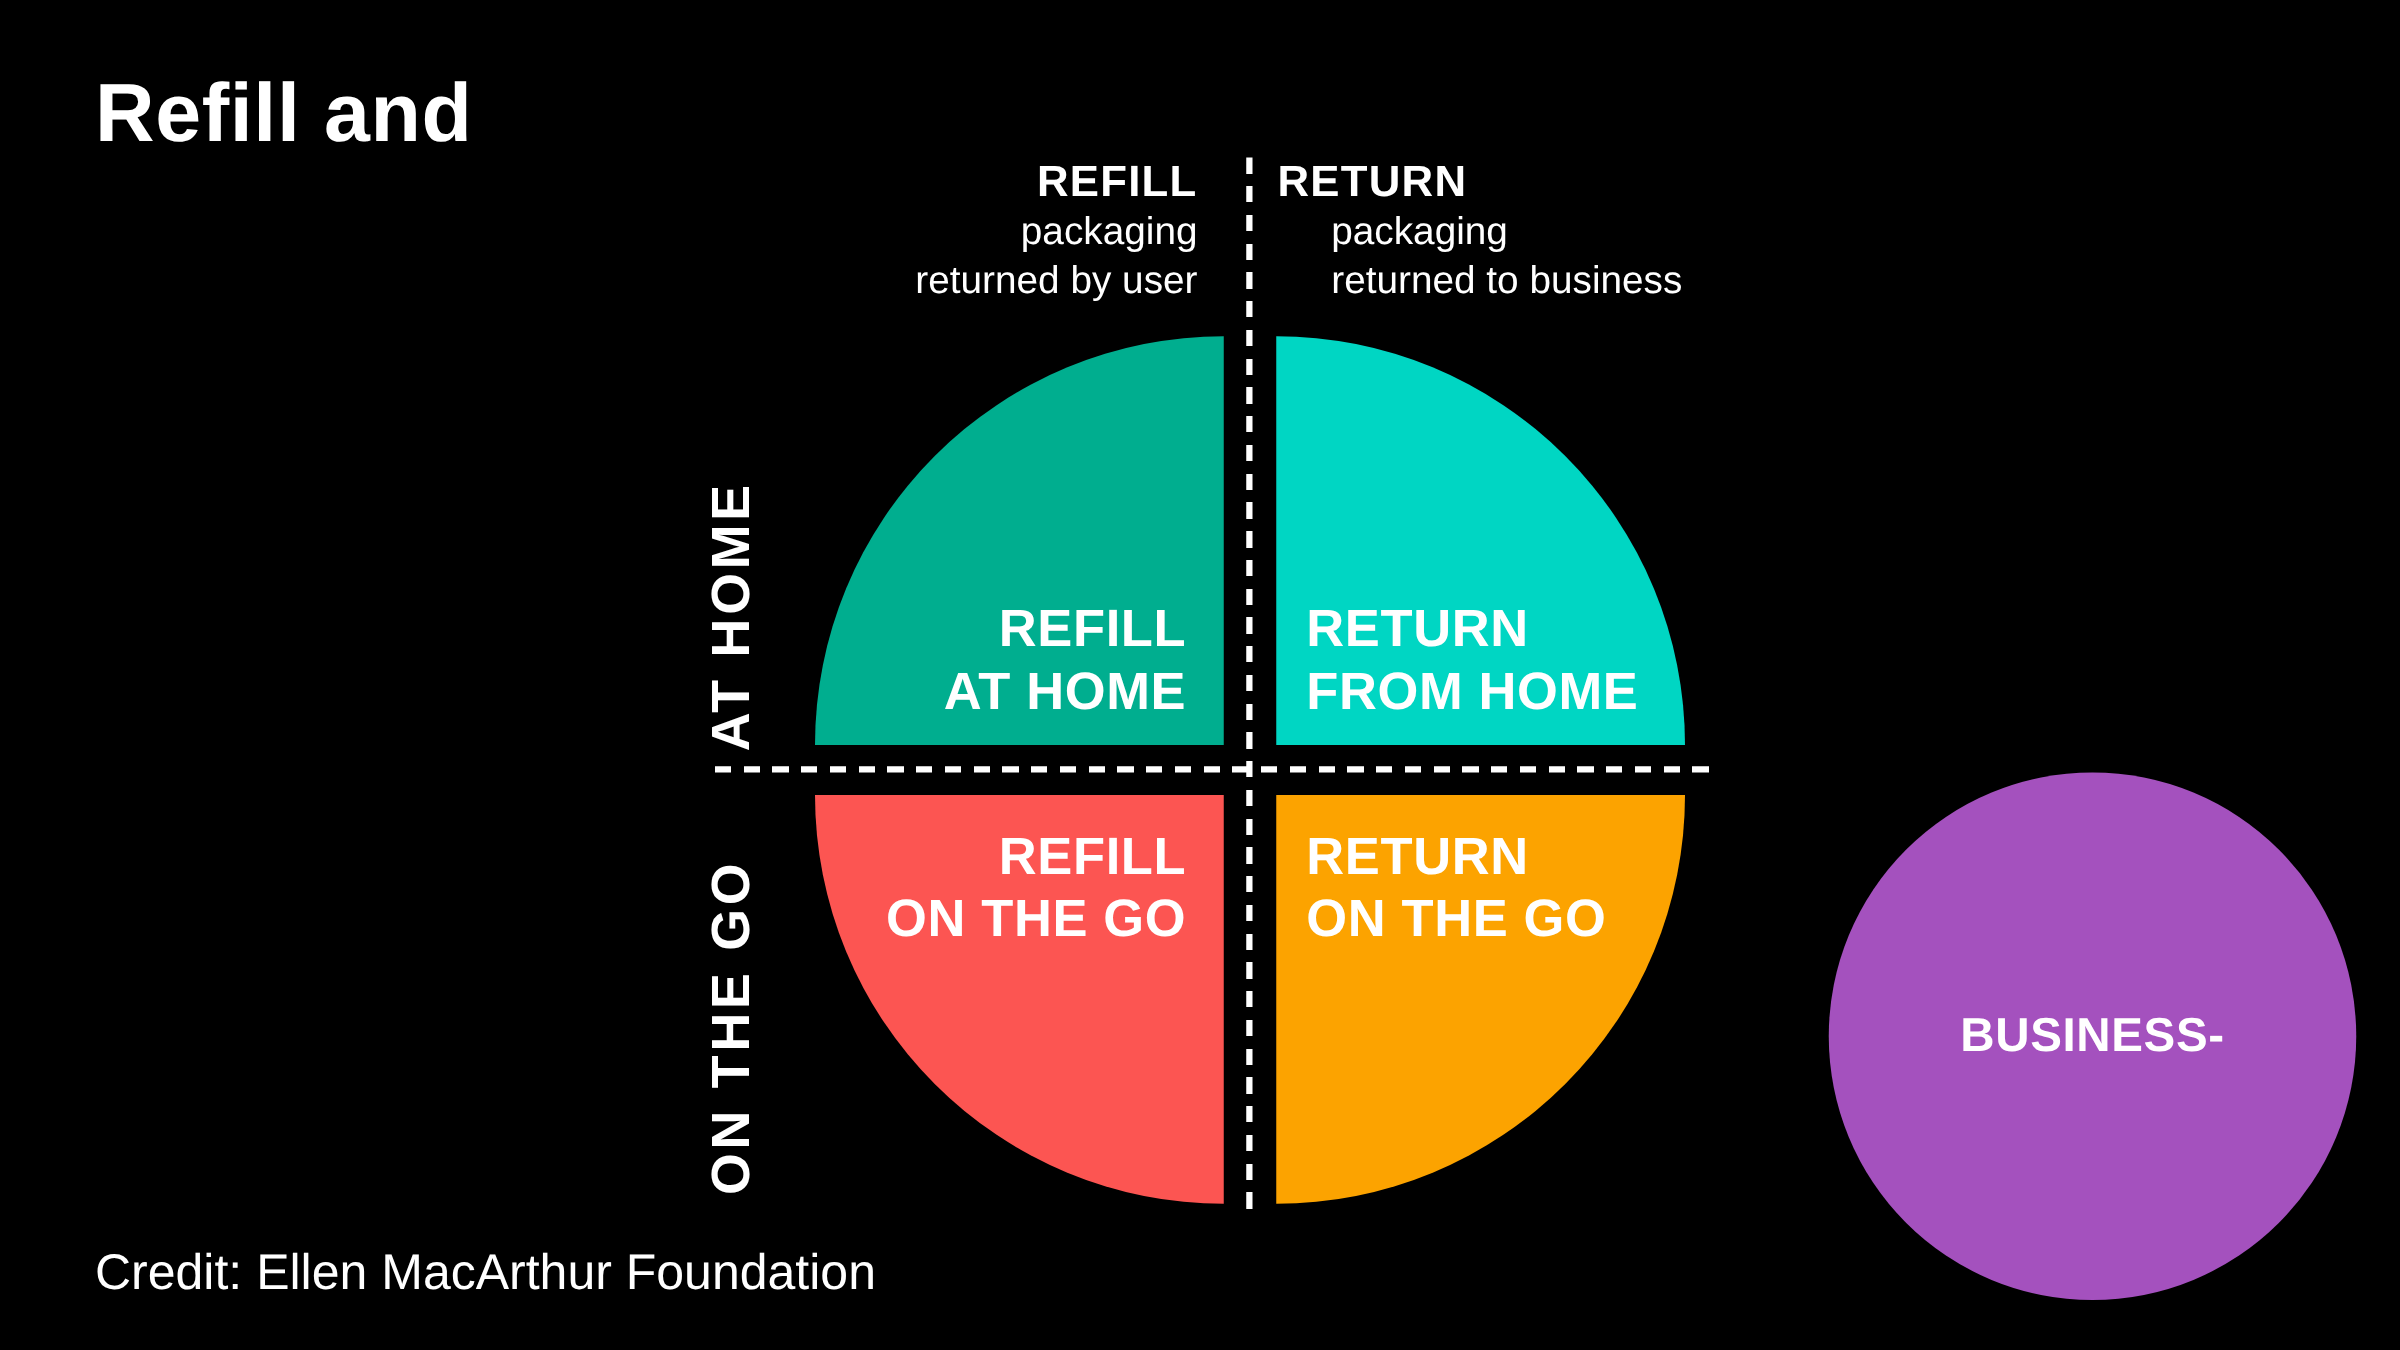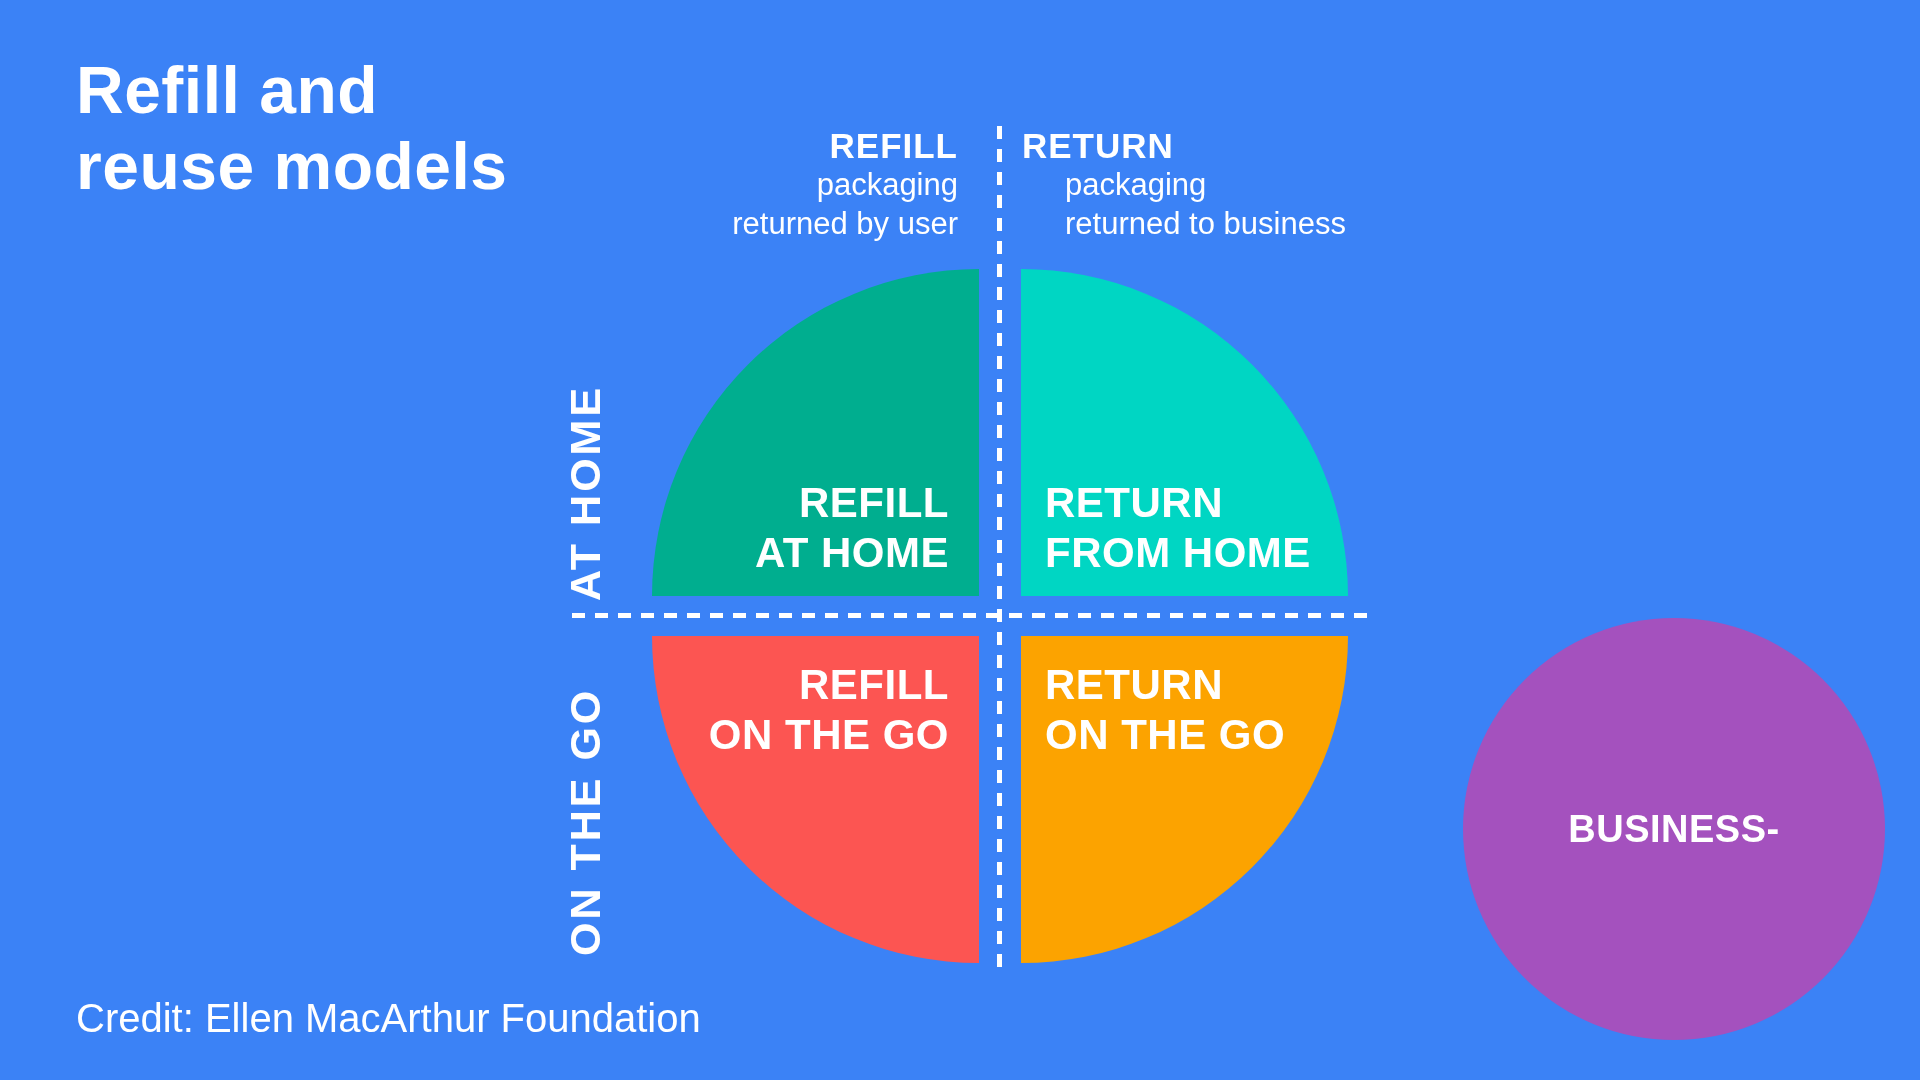--- a/index.html
+++ b/index.html
@@ -93,25 +93,24 @@
   .credit {
     position: absolute;
     left: 76px; top: 996px;
     font-size: 40px;
     font-weight: normal;
   }
 </style>
 </head>
 <body>
 
-<div class="canvas" style="background-color: #3b82f6;">
+<div class="canvas" style="background-color: #000000;">
 
   <div class="title">
     <div>Refill and</div>
-    <div>reuse models</div>
   </div>
 
   <div class="col-label col-refill">
     <div class="col-heading">REFILL</div>
     <div class="col-desc">packaging</div>
     <div class="col-desc">returned by user</div>
   </div>
 
   <div class="col-label col-return">
     <div class="col-heading">RETURN</div>

